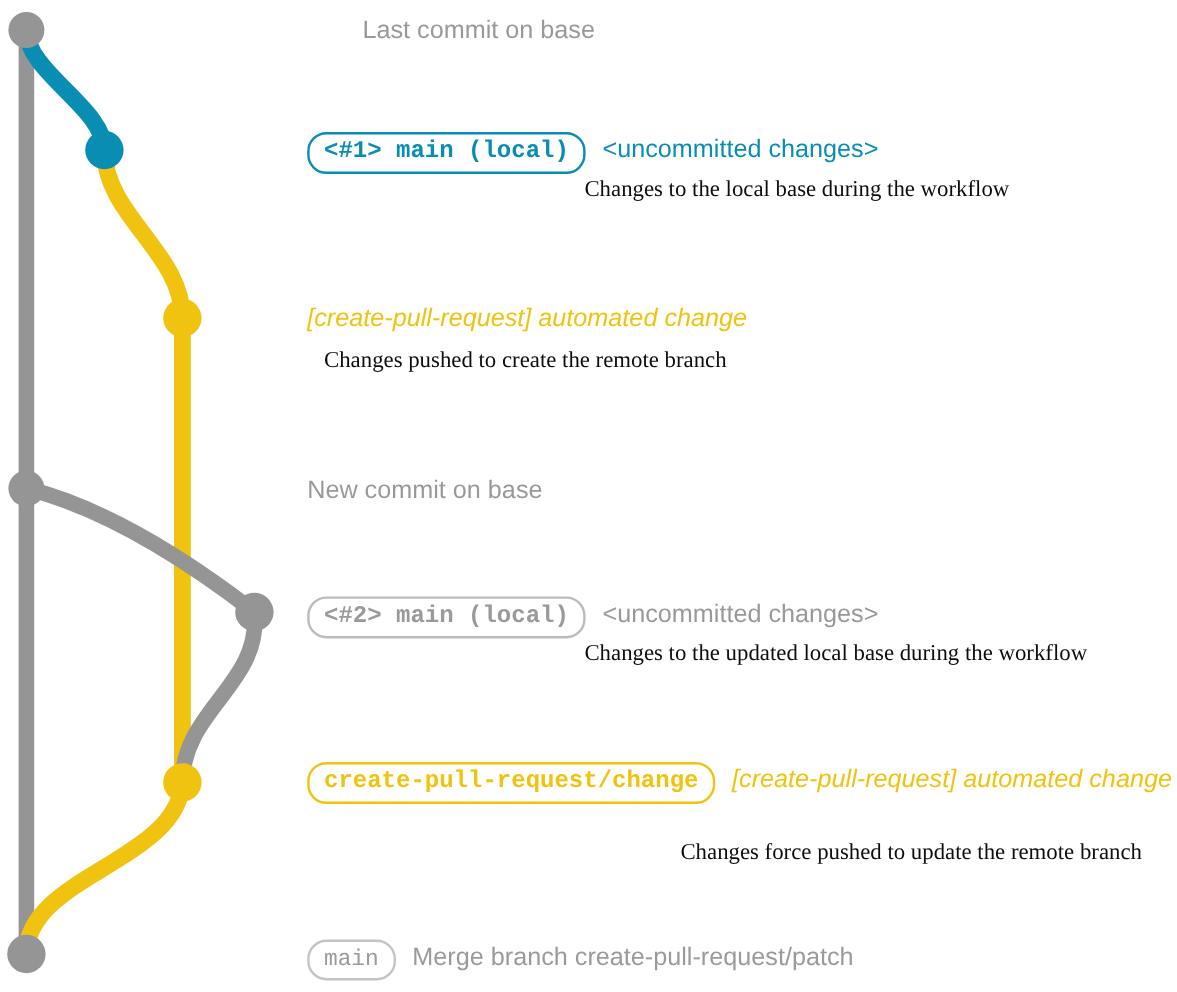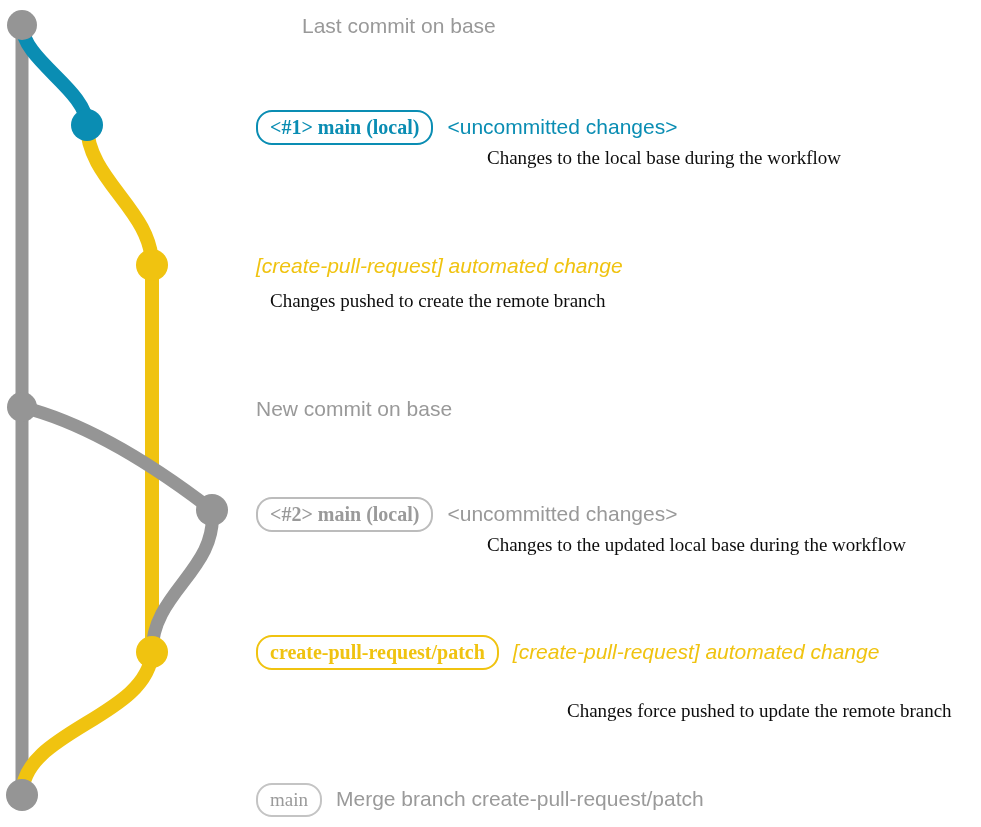--- a/index.html
+++ b/index.html
@@ -43,21 +43,21 @@
   .headline.gray  { color: #999999; }
   .headline.teal  { color: #0a8db3; }
   .headline.amber { color: #f0c310; font-style: italic; }
   .headline.mainline { color: #9a9a9a; }
 
   .badge {
     display: inline-block;
     border-radius: 16px;
     border: 2px solid #be185d;
     padding: 5px 12px 6px 12px;
-    font-family: Liberation Serif, serif;
+    font-family: Liberation Mono, monospace;
     font-size: 20px;
     font-weight: 700;
     line-height: 1;
     white-space: nowrap;
     color: #0a8db3;
     background: #ffffff;
     box-sizing: border-box;
   }
   .badge.teal  { border-color: #0a8db3; color: #0a8db3; }
   .badge.amber { border-color: #f0c310; color: #f0c310; }
@@ -126,21 +126,21 @@
   </div>
 
   <div class="row" style="left:256px; top:497px;">
     <span class="badge gray">&lt;#2&gt; main (local)</span>
     <span class="badge-gap"></span>
     <span class="headline gray">&lt;uncommitted changes&gt;</span>
   </div>
   <div class="desc" style="left:487px; top:535px;">Changes to the updated local base during the workflow</div>
 
   <div class="row" style="left:256px; top:635px;">
-    <span class="badge amber">create-pull-request/patch</span>
+    <span class="badge amber">create-pull-request/change</span>
     <span class="badge-gap"></span>
     <span class="headline amber">[create-pull-request] automated change</span>
   </div>
   <div class="desc" style="left:567px; top:675px;margin-top:26px;">Changes force pushed to update the remote branch</div>
 
   <div class="row" style="left:256px; top:783px;">
     <span class="badge plain">main</span>
     <span class="badge-gap"></span>
     <span class="headline mainline">Merge branch create-pull-request/patch</span>
   </div>

